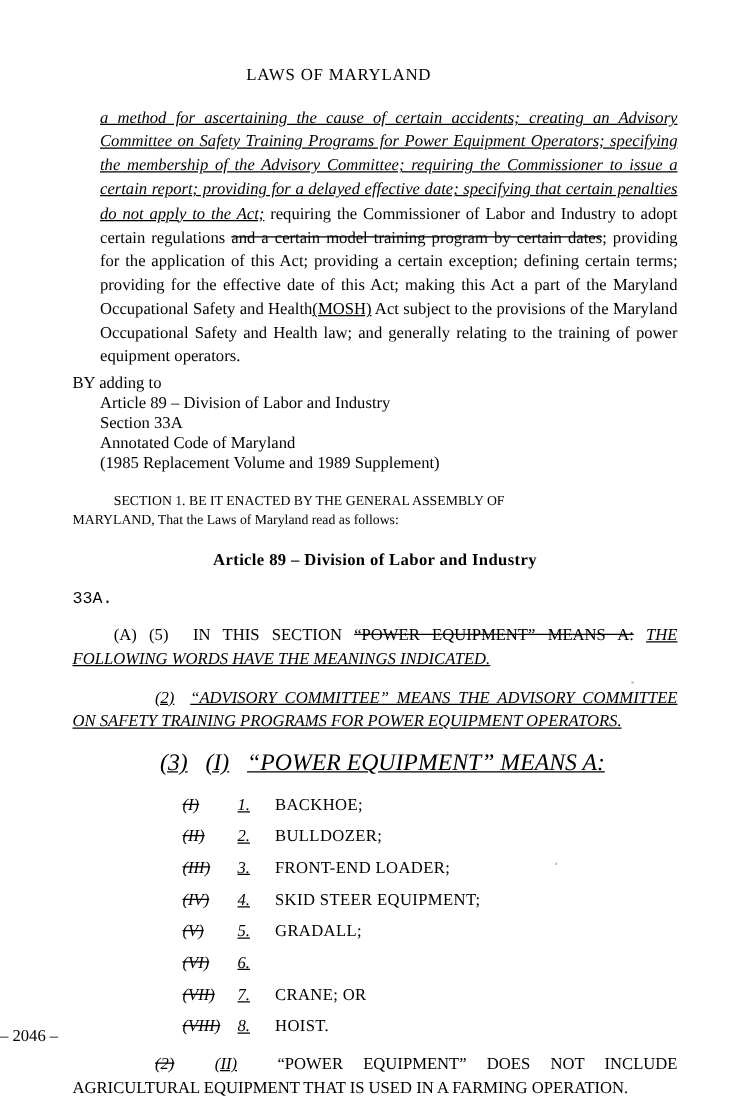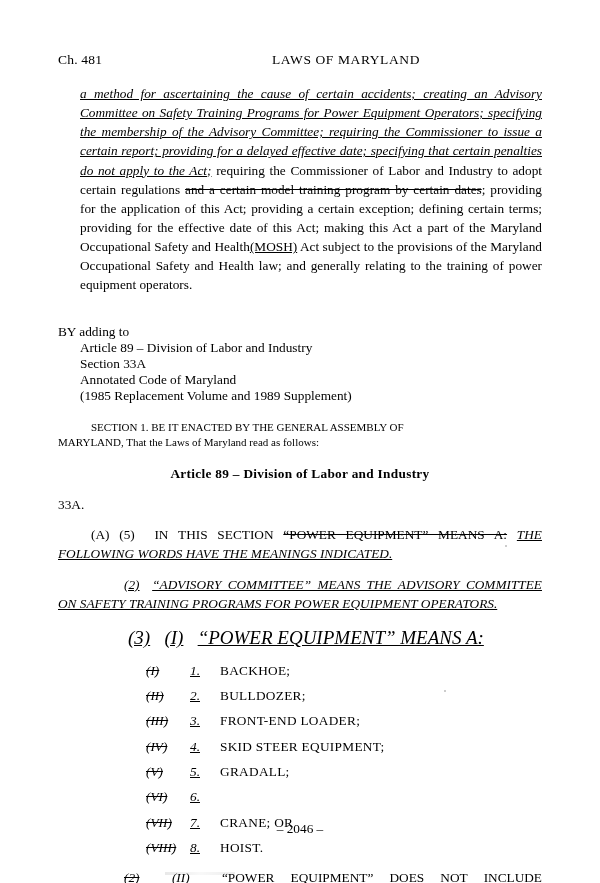--- a/index.html
+++ b/index.html
@@ -59,21 +59,21 @@
   }
   .u {
     text-decoration: underline;
   }
   .line {
     margin: 0;
   }
   .spacer-sm { height: 11px; }
 
   .byadding {
-    margin-top: 29px;
+    margin-top: 3px;
     font-size: 13.3px;
   }
   .byadding .lvl1 { margin-left: 0px; }
   .byadding .lvl2 { margin-left: 22px; }
 
   .section1 {
     margin-top: 16px;
     font-size: 11px;
     line-height: 1.44;
     text-align: justify;
@@ -83,20 +83,21 @@
   .article-head {
     margin-top: 15px;
     text-align: center;
     font-weight: bold;
     font-size: 13.3px;
     letter-spacing: 0.3px;
   }
   .sec-num {
     margin-top: 15px;
     font-size: 13.3px;
+    font-family: Liberation Mono, monospace;
   }
   .defs {
     margin-top: 12px;
     font-size: 13.3px;
     line-height: 1.45;
     text-align: justify;
   }
   .defs .d1 { text-indent: 33px; }
   .defs .d2 { text-indent: 66px; }
   .item-list {
@@ -133,21 +134,20 @@
     margin-top: 14px;
     font-size: 13.3px;
     line-height: 1.45;
     text-align: justify;
   }
   .pagenum {
     position: absolute;
     left: 0;
     right: 0;
     bottom: 46px;
-    text-align: center;
     font-size: 13.3px;
   }
   .speck {
     position: absolute;
     width: 2px;
     height: 2px;
     background: #bbbbbb;
     border-radius: 50%;
   }
   .smudge {
@@ -159,21 +159,20 @@
     background: linear-gradient(90deg, rgba(0,0,0,0.18), rgba(0,0,0,0.05), rgba(0,0,0,0.14));
     opacity: 0.5;
   }
 </style>
 </head>
 <body>
 
 <div class="page">
 
   <div class="header-row">
-    <div class="header-chapter">Ch. 481</div>
     <div class="header-title">LAWS OF MARYLAND</div>
   </div>
 
   <div class="body indent-block">
     <span class="ital-u">a method for ascertaining the cause of certain accidents; creating an Advisory Committee on Safety Training Programs for Power Equipment Operators; specifying the membership of the Advisory Committee; requiring the Commissioner to issue a certain report; providing for a delayed effective date; specifying that certain penalties do not apply to the Act;</span><span> requiring the Commissioner of Labor and Industry to adopt certain regulations </span><span class="strike">and a certain model training program by certain dates</span><span>; providing for the application of this Act; providing a certain exception; defining certain terms; providing for the effective date of this Act; making this Act a part of the Maryland Occupational Safety and Health</span><span class="u">(MOSH)</span><span> Act subject to the provisions of the Maryland Occupational Safety and Health law; and generally relating to the training of power equipment operators.</span>
   </div>
 
   <div class="byadding">
     <div class="lvl1 line">BY adding to</div>
     <div class="lvl2 line">Article  89 – Division of Labor and Industry</div>

